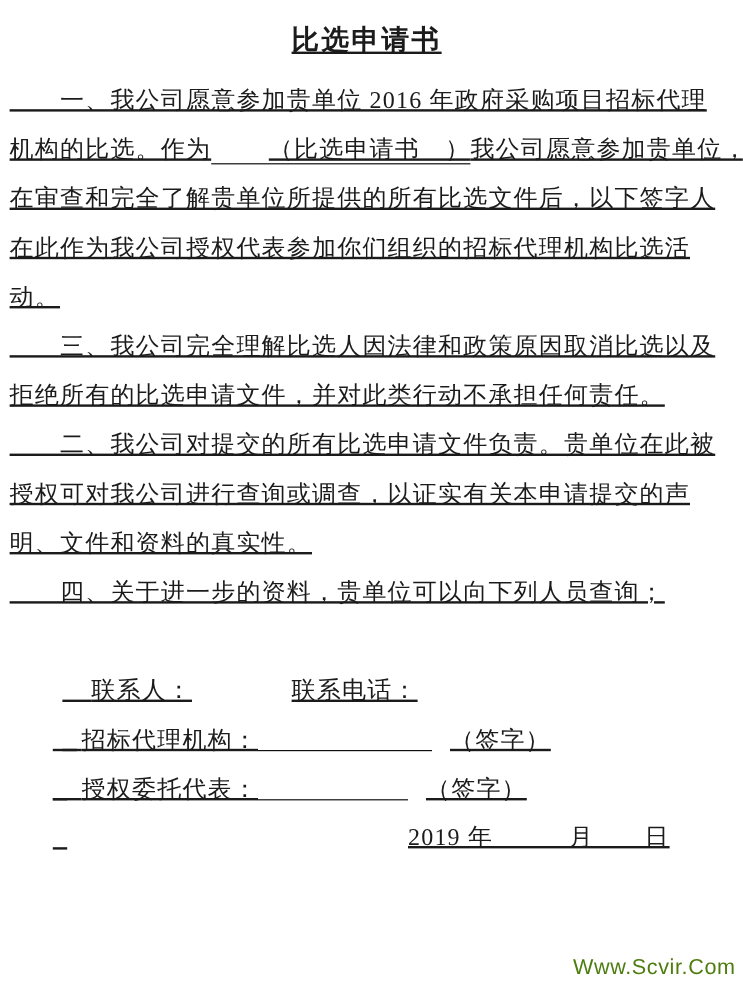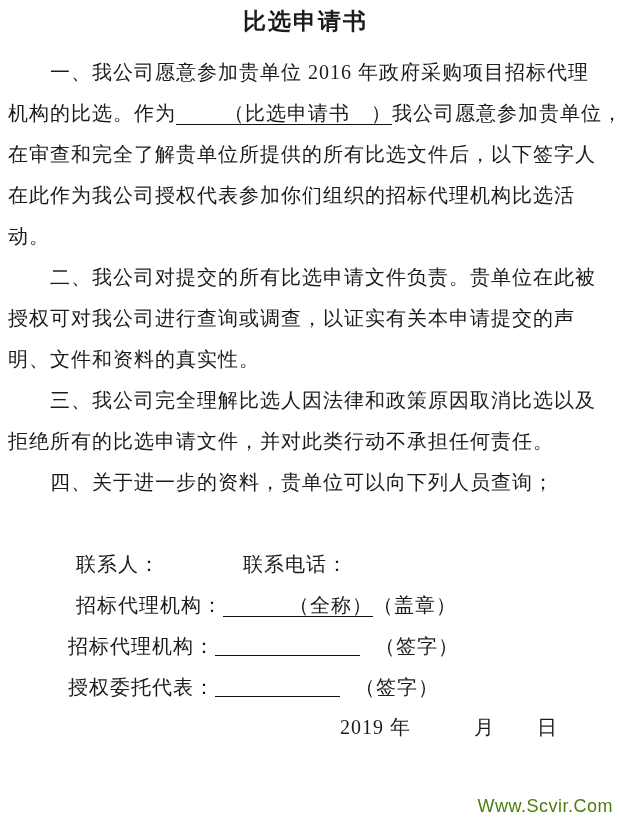--- a/index.html
+++ b/index.html
@@ -9,21 +9,22 @@
   }
   body {
     width: 619px;
     height: 821px;
     position: relative;
     overflow: hidden;
     font-family: "Liberation Serif", "DejaVu Serif", serif;
     color: #1b1b1b;
   }
   .page {
-    padding: 0 16px 0 8px;
+    padding: 12px 16px 0 8px;
+    text-decoration: underline;
   }
   .title {
     height: 44px;
     line-height: 44px;
     text-align: center;
     font-weight: bold;
     font-size: 23px;
     letter-spacing: 2px;
     white-space: pre;
   }
@@ -77,41 +78,38 @@
 
   <div>
     <div class="line para-first">　　一、我公司愿意参加贵单位 2016 年政府采购项目招标代理</div>
     <div class="line"><span>机构的比选。作为</span><span class="u u-pad48">（比选申请书　）</span><span>我公司愿意参加贵单位，</span></div>
     <div class="line">在审查和完全了解贵单位所提供的所有比选文件后，以下签字人</div>
     <div class="line">在此作为我公司授权代表参加你们组织的招标代理机构比选活</div>
     <div class="line">动。</div>
   </div>
 
   <div>
+    <div class="line">　　三、我公司完全理解比选人因法律和政策原因取消比选以及</div>
+    <div class="line">拒绝所有的比选申请文件，并对此类行动不承担任何责任。</div>
+  </div>
+
+  <div>
     <div class="line">　　二、我公司对提交的所有比选申请文件负责。贵单位在此被</div>
     <div class="line">授权可对我公司进行查询或调查，以证实有关本申请提交的声</div>
     <div class="line">明、文件和资料的真实性。</div>
-  </div>
-
-  <div>
-    <div class="line">　　三、我公司完全理解比选人因法律和政策原因取消比选以及</div>
-    <div class="line">拒绝所有的比选申请文件，并对此类行动不承担任何责任。</div>
   </div>
 
   <div>
     <div class="line">　　四、关于进一步的资料，贵单位可以向下列人员查询；</div>
   </div>
 
   <div class="line indent-52">
     <span>联系人：</span><span class="phone-label">联系电话：</span>
   </div>
 
-  <div class="line indent-52">
-    <span>招标代理机构：</span><span class="u u-pad66">（全称）</span><span>（盖章）</span>
-  </div>
 
   <div class="line indent-44">
     <span>招标代理机构：</span><span class="fill fill-145"></span><span class="sign-note">（签字）</span>
   </div>
 
   <div class="line indent-44">
     <span>授权委托代表：</span><span class="fill fill-125"></span><span class="sign-note">（签字）</span>
   </div>
 
   <div class="line date-line">2019 年　　　月　　日</div>

